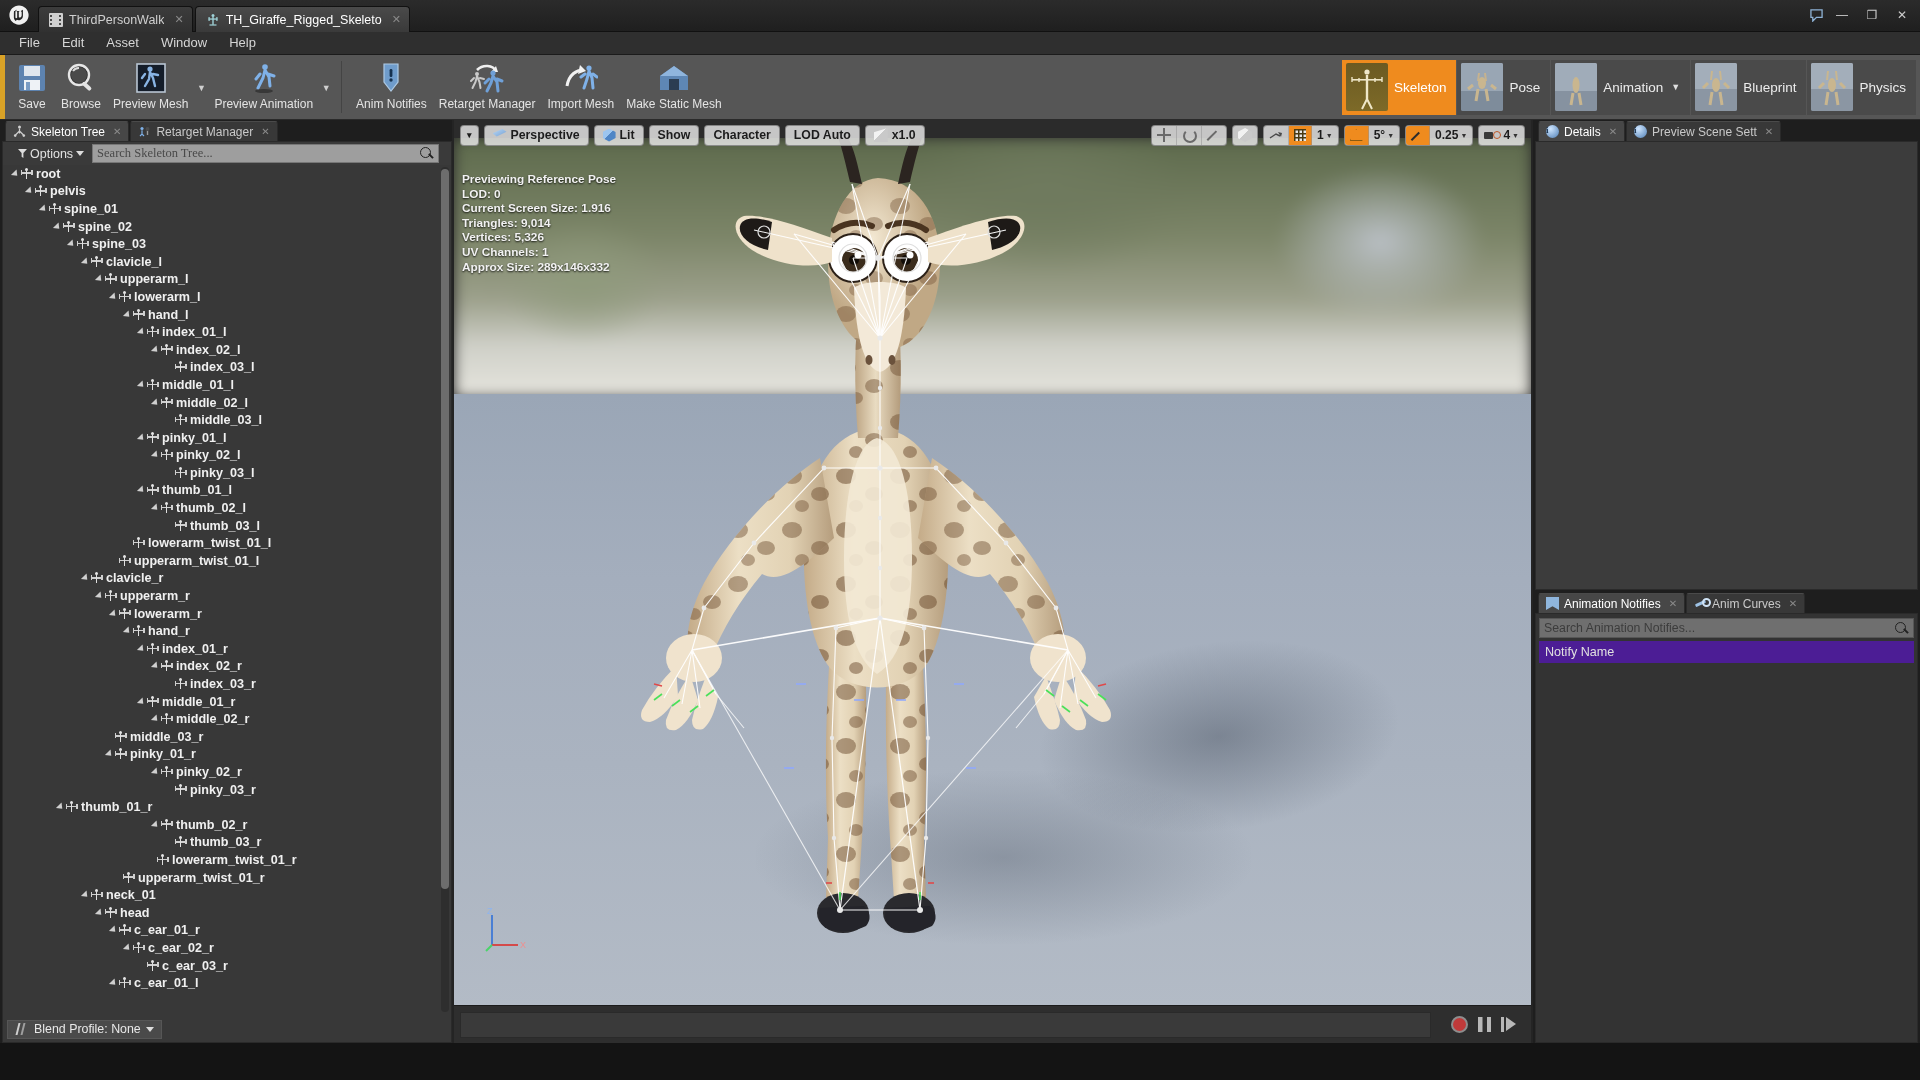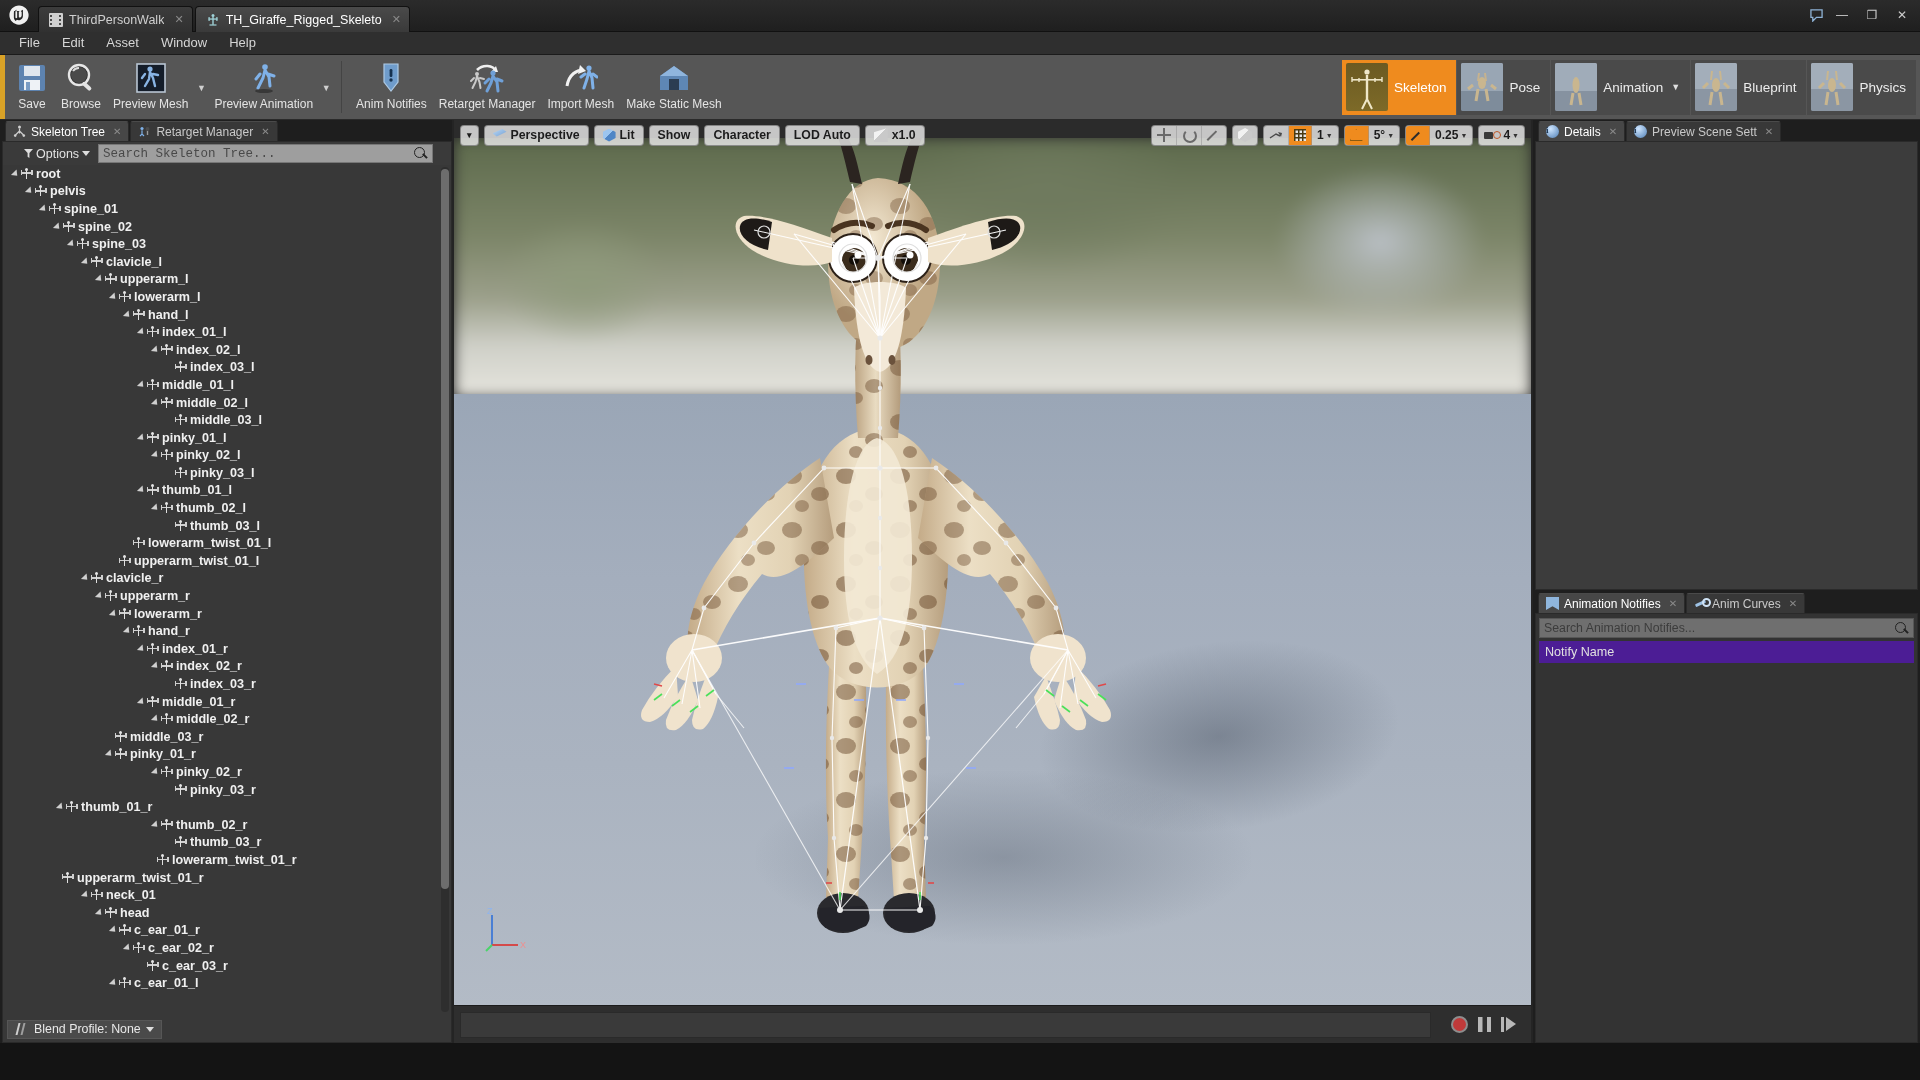--- a/index.html
+++ b/index.html
@@ -95,29 +95,29 @@
     border-radius:3px 3px 0 0; margin-right:1px;
   }
   .ptab.active { background:#474747; color:#ffffff; }
   .ptab .x { color:#8b8b8b; font-size:10px; margin-left:3px; }
   .ptab .pico { width:13px; height:13px; display:inline-block; }
 
   
   .leftpanel { position:absolute; left:0; top:120px; width:452px; height:923px; background:#1e1e1e; }
   .left-tabs { padding-left:5px; }
   .left-body { position:absolute; left:2px; top:21px; right:0; bottom:0; background:#383838; border:1px solid #2a2a2a;}
-  .optionsrow { display:flex; align-items:center; height:23px; background:#3a3a3a; padding:0 16px; gap:3px; }
+  .optionsrow { display:flex; align-items:center; height:23px; background:#3a3a3a; padding:0 10px; gap:3px; }
   .optbtn { display:flex; align-items:center; gap:3px; font-size:12.5px; color:#e2e2e2; padding:2px 5px; }
   .funnel { width:9px;height:9px; display:inline-block;
             clip-path: polygon(0 0,100% 0,60% 45%,60% 100%,40% 85%,40% 45%); background:#ddd; }
   .caret-d { width:0;height:0;border-left:4px solid transparent;border-right:4px solid transparent;border-top:5px solid #ddd; }
   .searchbox { flex:1; height:19px; background:#9e9e9e; border:1px solid #777; display:flex;
                align-items:center; padding:0 4px; margin-right:2px;}
   .searchbox input { flex:1; background:transparent; border:none; outline:none; font-size:12.5px;
-                     color:#2a2a2a; font-family:Liberation Mono, monospace; }
+                     color:#2a2a2a; font-family:Liberation Serif, serif; }
   .searchbox input::placeholder { color:#494949; }
   .mag { width:15px;height:15px; position:relative; flex:0 0 15px; }
   .mag::before{content:"";position:absolute;left:1px;top:1px;width:9px;height:9px;border:1.6px solid #f2f2f2;border-radius:50%;}
   .mag::after{content:"";position:absolute;left:9px;top:9px;width:6px;height:1.8px;background:#f2f2f2;transform:rotate(45deg);}
   .mag.dark::before{border-color:#222;} .mag.dark::after{background:#222;}
 
   .treewrap { position:absolute; left:0; top:23px; right:0; bottom:28px; overflow:hidden; background:#383838; }
   .treeitem { display:flex; align-items:center; height:17.6px; font-size:12.6px; color:#f0f0f0;
               font-weight:bold; white-space:nowrap; }
   .tri { width:0;height:0;border-top:4px solid transparent;border-bottom:4px solid transparent;
@@ -781,21 +781,21 @@
               </span>
               <span>thumb_03_r</span>
             </div>
             <div class="treeitem" style="padding-left: 98px; margin-left: 48px;">
               <span class="tri empty"></span>
               <span class="bone-ico">
                 <b></b>
               </span>
               <span>lowerarm_twist_01_r</span>
             </div>
-            <div class="treeitem" style="padding-left: 51px;">
+            <div class="treeitem" style="padding-left: 112px;">
               <span class="tri empty"></span>
               <span class="bone-ico">
                 <b></b>
               </span>
               <span>upperarm_twist_01_r</span>
             </div>
             <div class="treeitem" style="padding-left: 80px;">
               <span class="tri"></span>
               <span class="bone-ico">
                 <b></b>
@@ -1019,20 +1019,29 @@
             <circle cx="540" cy="94" r="6"></circle>
           <circle cx="399" cy="120" r="14"></circle>
             <circle cx="453" cy="120" r="14"></circle>
         </g>
         <g stroke="#8fa8ff" stroke-width="1.4">
           <path d="M352 546 l-10 0 M500 546 l10 0 M340 630 l-10 0 M512 630 l10 0"></path>
           <path d="M410 562 l-10 0 M442 562 l10 0"></path>
         </g>
       </svg>
 
+      <div class="vp-stats">
+        <div>Previewing Reference Pose</div>
+        <div>LOD: 0</div>
+        <div>Current Screen Size: 1.916</div>
+        <div>Triangles: 9,014</div>
+        <div>Vertices: 5,326</div>
+        <div>UV Channels: 1</div>
+        <div>Approx Size: 289x146x332</div>
+      </div>
 
       <div class="axis-gizmo">
         <svg width="48" height="48" viewBox="0 0 48 48">
           <line x1="8" y1="40" x2="8" y2="10" stroke="#4a7fd4" stroke-width="2"></line>
           <line x1="8" y1="40" x2="34" y2="40" stroke="#d44a4a" stroke-width="2"></line>
           <line x1="8" y1="40" x2="2" y2="46" stroke="#4ad46a" stroke-width="2"></line>
           <text x="3" y="9" fill="#8fb4ee" font-size="9" font-family="Liberation Sans, sans-serif">Z</text>
           <text x="36" y="43" fill="#ee8f8f" font-size="9" font-family="Liberation Sans, sans-serif">X</text>
         </svg>
       </div>

